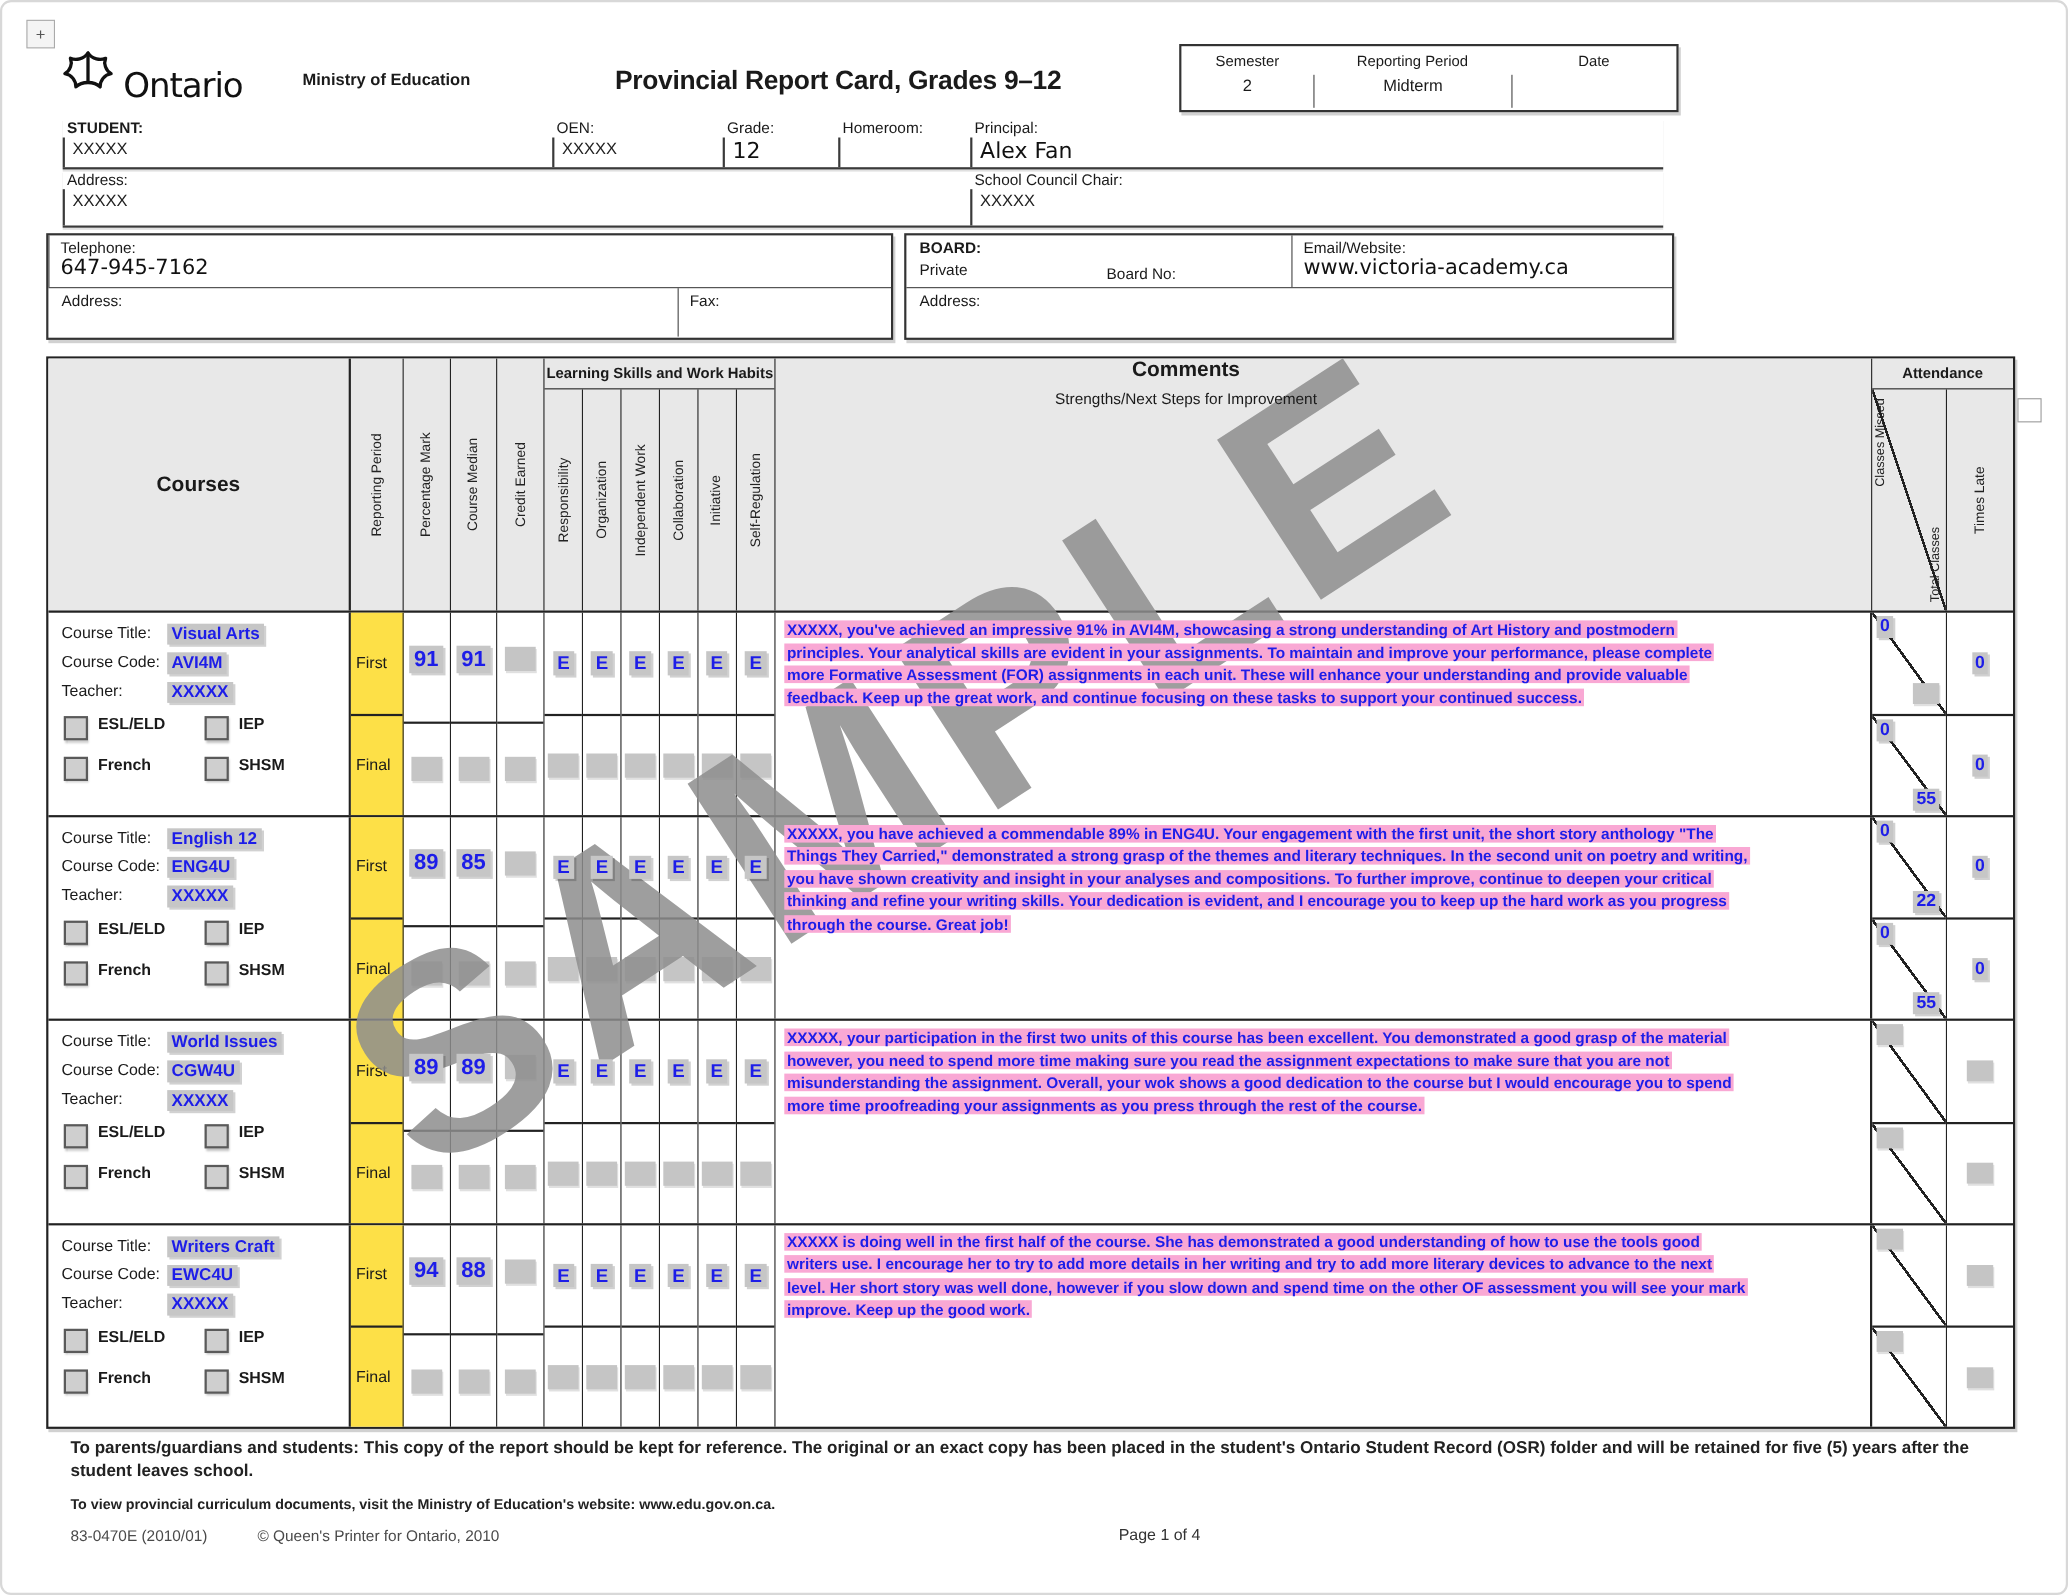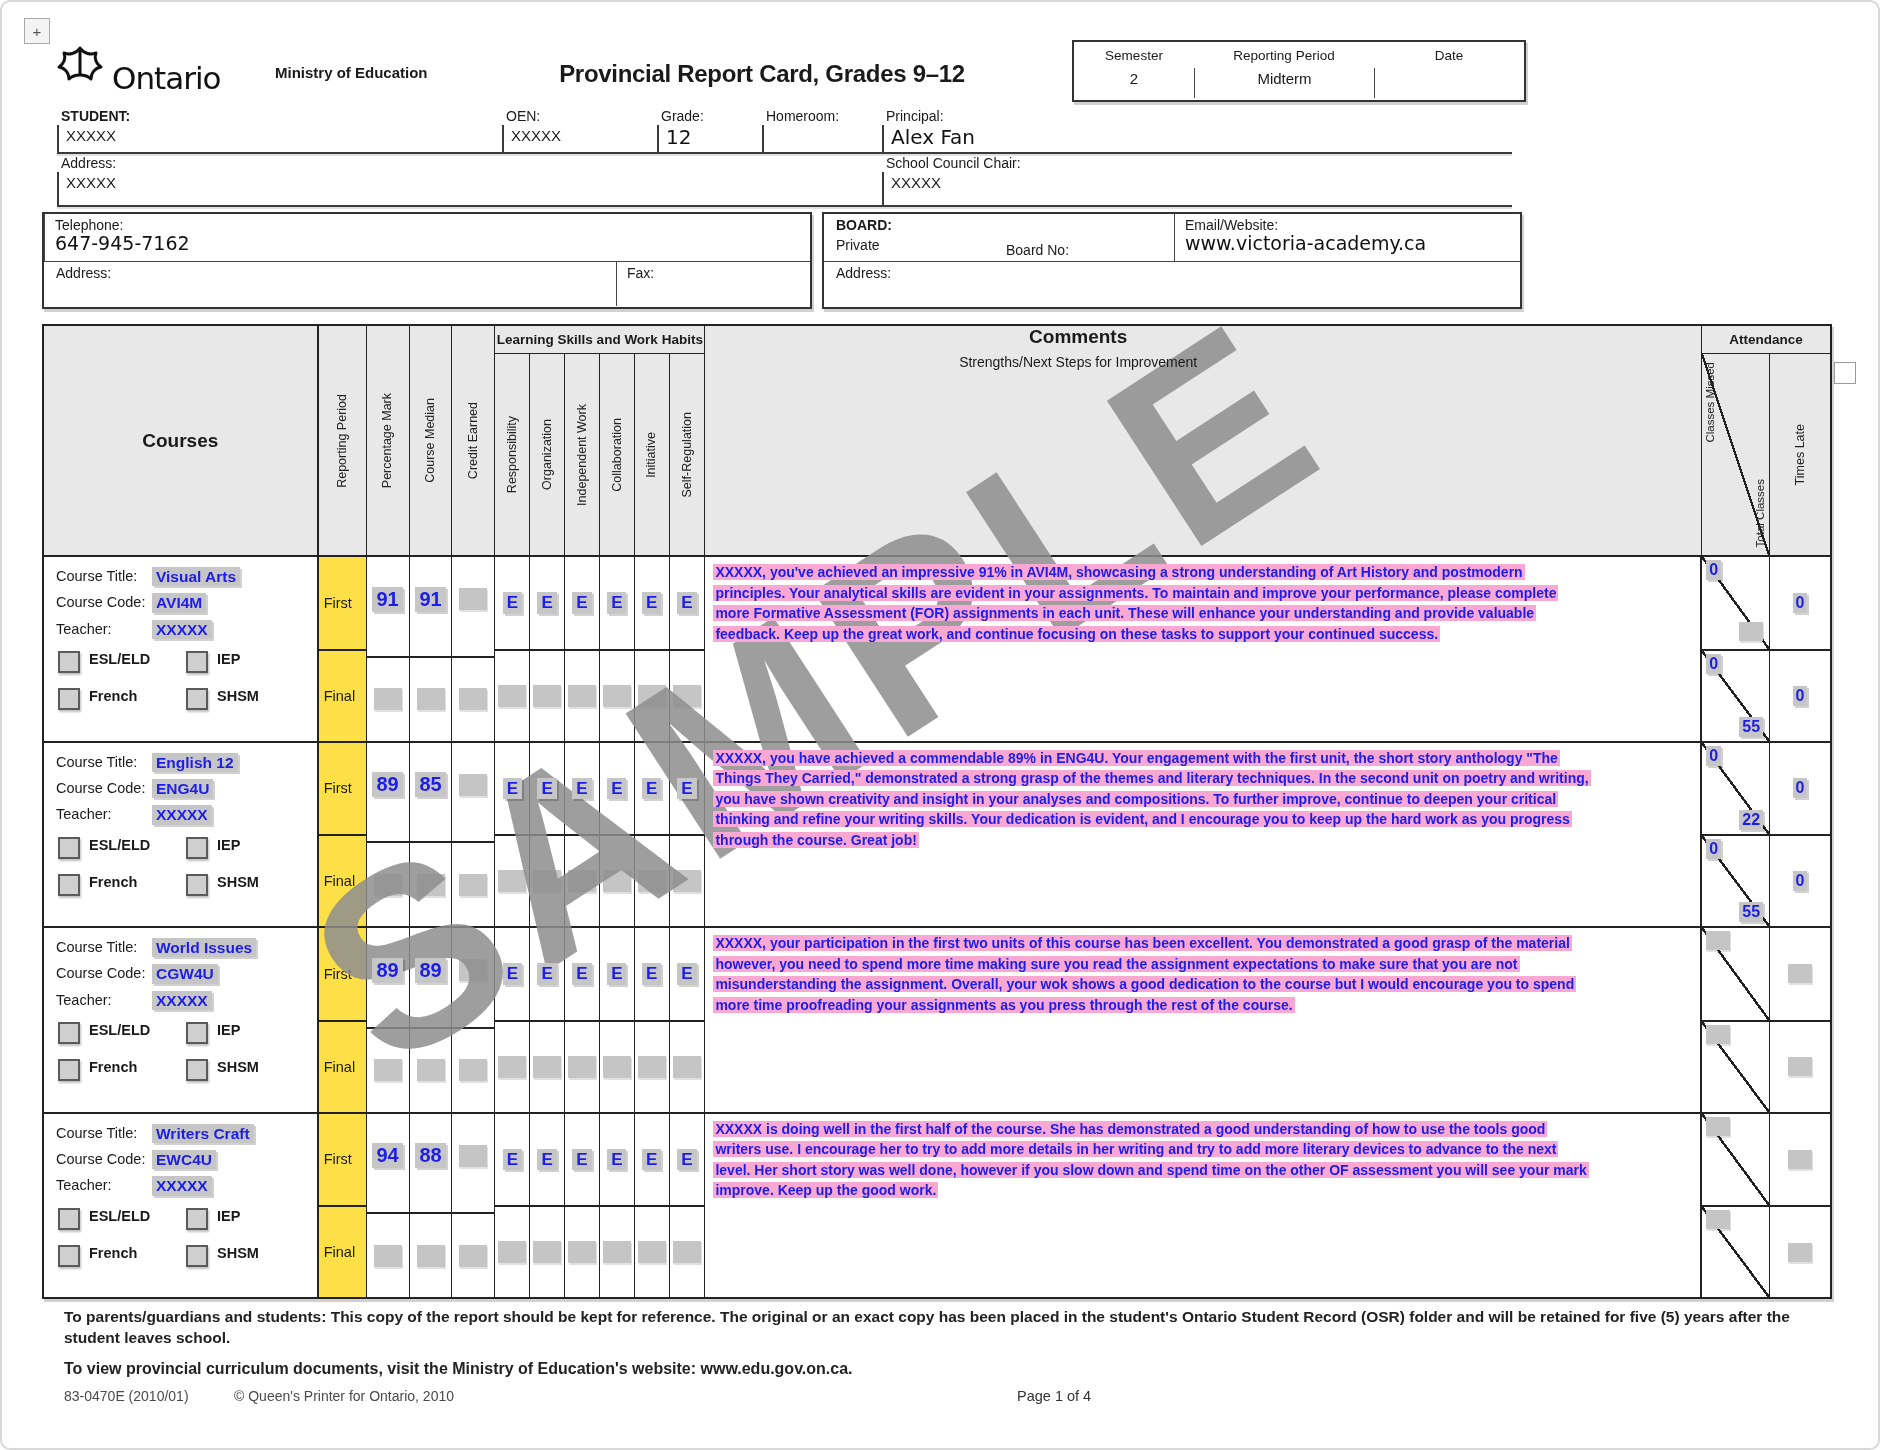--- a/index.html
+++ b/index.html
@@ -101,21 +101,21 @@
   .comment-text{font-size:14px;line-height:20.5px;color:#1d1de8;font-weight:600;background:#f9a8d4;
                 box-decoration-break:clone;-webkit-box-decoration-break:clone;padding:0 2px;
                 position:relative;z-index:10;display:inline;}
   .comment-wrap{max-width:880px;position:relative;z-index:10;}
   .att-col1{width:68px;display:flex;flex-direction:column;box-sizing:border-box;border-right:1.5px solid #222;}
   .att-col2{width:60px;display:flex;flex-direction:column;}
   .att-missed{position:absolute;top:3px;left:4px;}
   .att-total{position:absolute;bottom:4px;right:6px;}
   
   .foot1{left:62px;top:1305px;width:1780px;font-size:15.5px;font-weight:600;line-height:1.35;color:#222;}
-  .foot2{left:62px;top:1358px;width:1700px;font-size:16px;font-weight:600;color:#222;}
+  .foot2{left:62px;top:1358px;width:1700px;font-size:13px;font-weight:600;color:#222;}
   .foot3{left:62px;top:1386px;font-size:14px;color:#4a4a4a;}
   .foot3b{left:232px;top:1386px;font-size:14px;color:#4a4a4a;}
   .pageno{left:1015px;top:1386px;font-size:14.5px;color:#333;}
   
   .watermark{left:190px;top:555px;width:1250px;height:270px;display:flex;align-items:center;justify-content:center;
              transform:rotate(-33deg);z-index:5;pointer-events:none;}
   .watermark span{font-size:252px;font-weight:bold;color:#8e8e8e;opacity:.85;letter-spacing:14px;
                   font-family:"Liberation Sans",sans-serif;line-height:1;}
   .sel-handle{left:1832px;top:360px;width:20px;height:20px;border:1.5px solid #9a9a9a;background:#fff;z-index:6;}
 </style>

